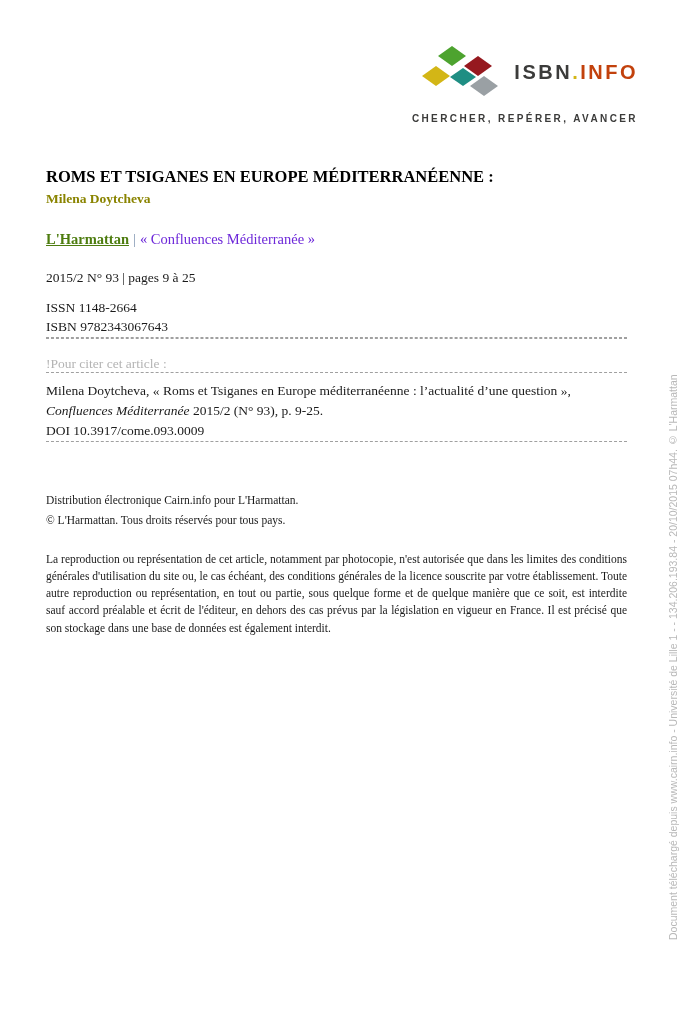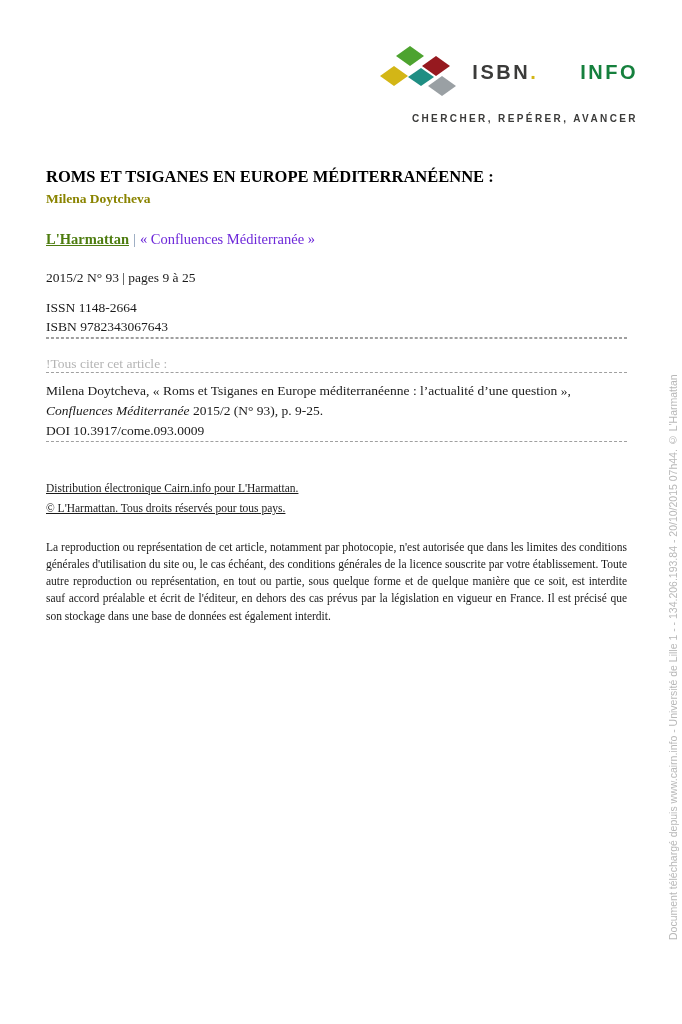--- a/index.html
+++ b/index.html
@@ -32,21 +32,21 @@
   }
   .brand {
     font-family: "Liberation Sans", sans-serif;
     font-weight: bold;
     font-size: 20px;
     letter-spacing: 2.5px;
     color: #3b3b3a;
     white-space: nowrap;
   }
   .brand .dot { color: #d3b616; }
-  .brand .suffix { color: #15803d; margin-left: 42px; }
+  .brand .suffix { color: #c2410c; }
   .tagline {
     margin-top: 13px;
     font-family: "Liberation Sans", sans-serif;
     font-weight: bold;
     font-size: 10px;
     letter-spacing: 2.4px;
     color: #3b3b3a;
     white-space: nowrap;
   }
 
@@ -111,24 +111,23 @@
   }
   .citation {
     margin: 8px 0 0 0;
     font-size: 13.5px;
     line-height: 1.5;
   }
   .citation em { font-style: italic; }
 
   
   .distribution {
-    margin-top: 36px;
+    margin-top: 48px;
     font-size: 11.5px;
     line-height: 1.75;
-    text-decoration: underline;
   }
   .legal {
     margin: 20px 0 0 0;
     font-size: 11.5px;
     line-height: 1.5;
     text-align: justify;
   }
 
   
   .watermark {
@@ -183,21 +182,21 @@
       <div>ISSN 1148-2664</div>
       <div>ISBN 9782343067643</div>
     </div>
 
 
     <hr class="dashed hr-a">
 
 
     <hr class="dashed hr-b">
 
-    <div class="gray-label cite">!Tous citer cet article :</div>
+    <div class="gray-label cite">!Pour citer cet article :</div>
 
     <hr class="dashed hr-c">
 
     <p class="citation">
       <span>Milena Doytcheva, « Roms et Tsiganes en Europe méditerranéenne : l’actualité d’une question », </span><em>Confluences Méditerranée</em><span> 2015/2 (N° 93), p. 9-25.</span><br>
       <span>DOI 10.3917/come.093.0009</span>
     </p>
 
     <hr class="dashed hr-d">
 

